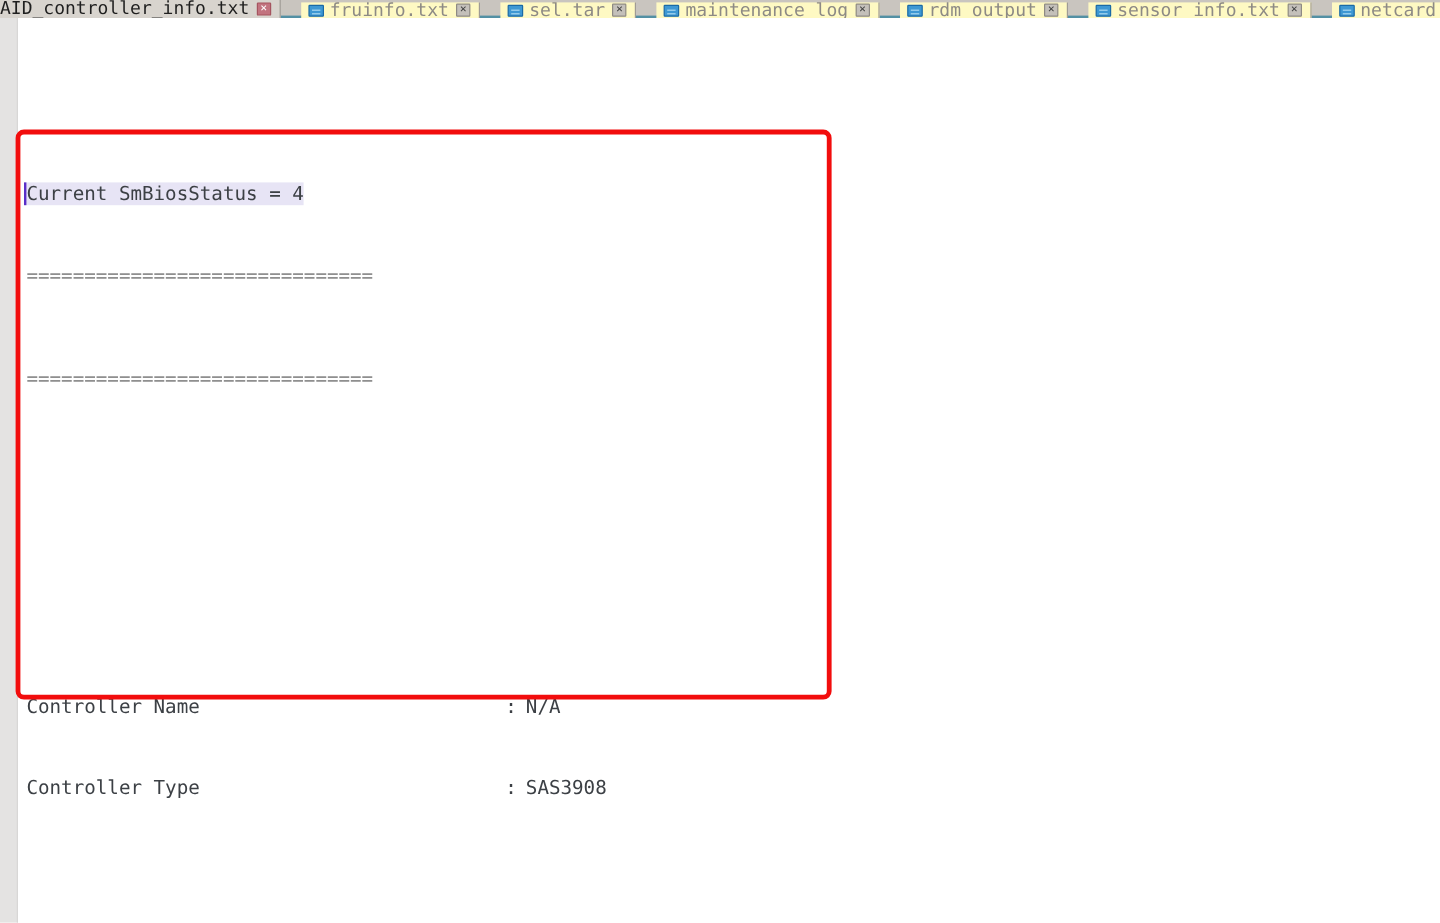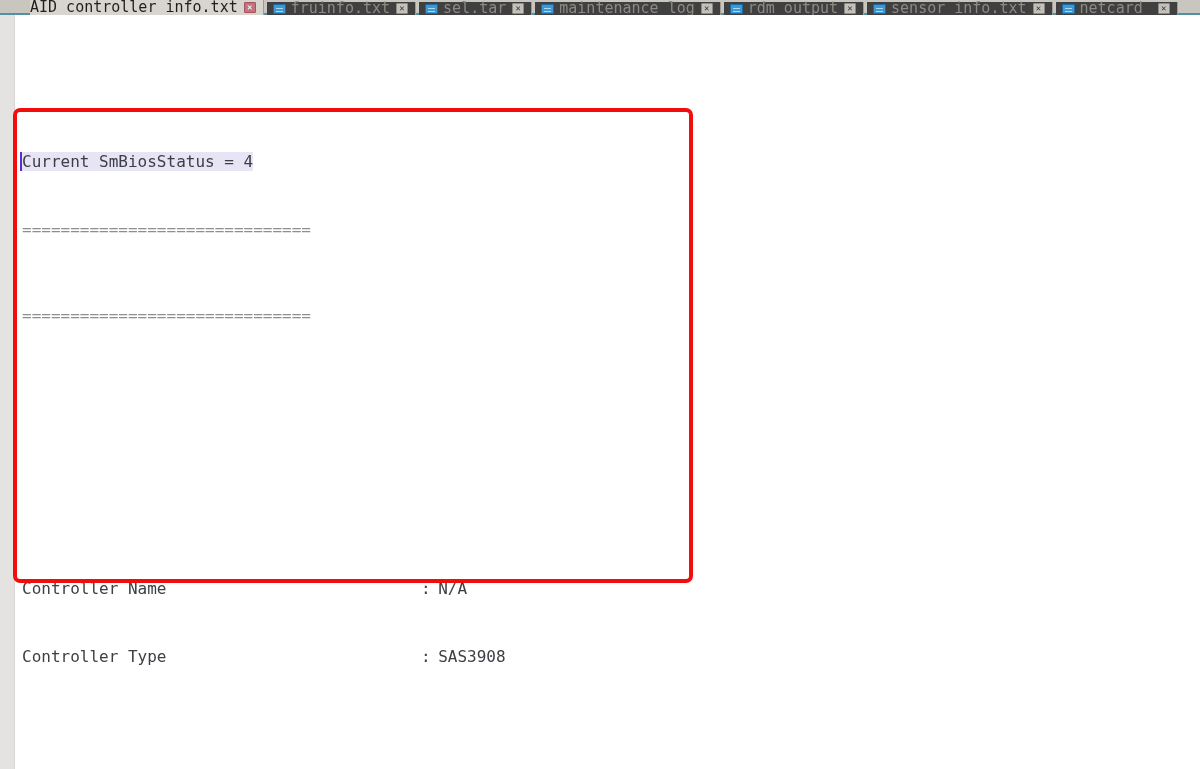--- a/index.html
+++ b/index.html
@@ -3,24 +3,24 @@
 <meta charset="utf-8">
 <style>
   html,body{margin:0;padding:0;}
   body{
     width:1200px;height:769px;overflow:hidden;background:#ffffff;
     font-family:"DejaVu Sans Mono","Liberation Mono",monospace;
   }
   
   .tabbar{position:relative;height:15px;background:#c9c5bf;overflow:hidden;}
   .tab-underline{position:absolute;left:0;bottom:0;width:100%;height:2px;background:#5390a4;}
-  .tabs{position:relative;display:flex;align-items:flex-end;height:15px;gap:3px;padding-left:30px;}
+  .tabs{position:relative;display:flex;align-items:flex-end;height:15px;gap:17px;}
   .tab{
     position:relative;height:13px;display:flex;align-items:center;
-    padding:0 7px 0 6px;background:#404040;border-right:1px solid #9f9b95;
+    padding:0 7px 0 6px;background:#fef9c3;border-right:1px solid #9f9b95;
     font-size:15px;line-height:13px;color:#8d8a85;white-space:nowrap;cursor:default;
     z-index:1;
   }
   .tab.active{
     height:15px;background:#d8d4ce;color:#1f1f1f;z-index:3;padding-left:0;
   }
   .docicon{
     position:relative;width:13px;height:10px;margin-right:5px;flex:0 0 auto;
     background:#3e98d3;border:1px solid #1a6aa6;border-radius:1px;box-sizing:border-box;
   }

